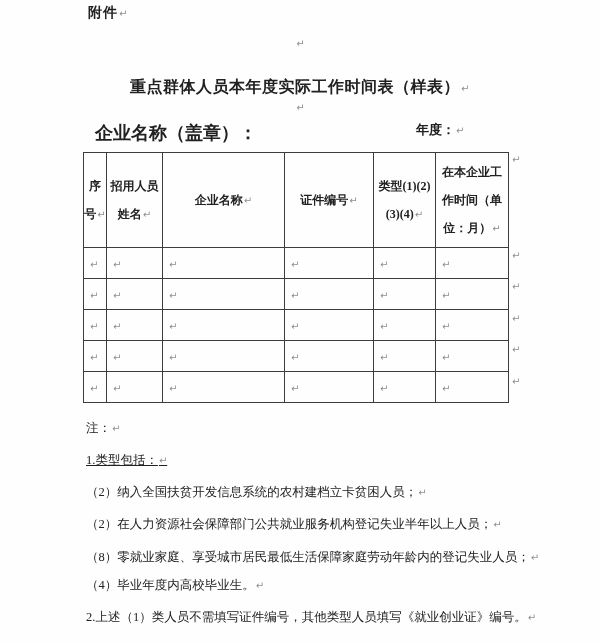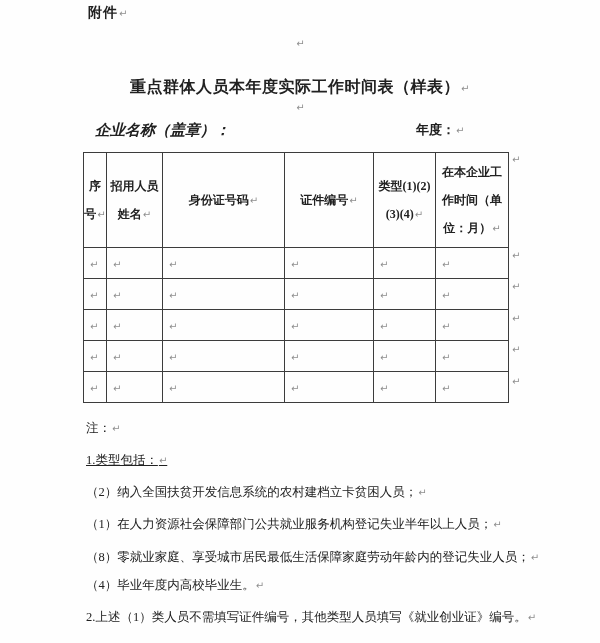--- a/index.html
+++ b/index.html
@@ -28,21 +28,21 @@
   }
   .pm1{top:33px;}
   .pm2{top:97px;}
   .doc-title{
     position:absolute;left:0;top:58px;width:600px;
     text-align:center;
     font-size:16px;font-weight:bold;letter-spacing:0.5px;margin-top:19px;
   }
   .meta-company{
     position:absolute;left:95px;top:121px;
-    font-size:15px;font-weight:bold;font-style:italic;
+    font-size:18px;font-weight:bold;
   }
   .meta-year{
     position:absolute;left:380px;top:121px;
     font-size:13px;font-weight:bold;margin-left:36px;
   }
   table.worktime{
     position:absolute;left:83px;top:152px;
     border-collapse:collapse;table-layout:fixed;
     width:425px;
   }
@@ -117,21 +117,21 @@
         <col style="width:89px">
         <col style="width:62px">
         <col style="width:73px">
     </colgroup>
     <thead>
       <tr>
         <th><span>序
 号</span><span class="pilcrow">↵</span></th>
         <th><span>招用人员
 姓名</span><span class="pilcrow">↵</span></th>
-        <th><span>身份证号码</span><span class="pilcrow">↵</span></th>
+        <th><span>企业名称</span><span class="pilcrow">↵</span></th>
         <th><span>证件编号</span><span class="pilcrow">↵</span></th>
         <th><span>类型(1)(2)
 (3)(4)</span><span class="pilcrow">↵</span></th>
         <th><span>在本企业工
 作时间（单
 位：月）</span><span class="pilcrow">↵</span></th>
       </tr>
     </thead>
     <tbody>
       <tr>
@@ -187,21 +187,21 @@
   <div class="note n1">
     <span>注：</span><span class="pilcrow">↵</span>
   </div>
   <div class="note n2">
     <span>1.类型包括：</span><span class="pilcrow">↵</span>
   </div>
   <div class="note n3">
     <span>（2）纳入全国扶贫开发信息系统的农村建档立卡贫困人员；</span><span class="pilcrow">↵</span>
   </div>
   <div class="note n4">
-    <span>（1）在人力资源社会保障部门公共就业服务机构登记失业半年以上人员；</span><span class="pilcrow">↵</span>
+    <span>（2）在人力资源社会保障部门公共就业服务机构登记失业半年以上人员；</span><span class="pilcrow">↵</span>
   </div>
   <div class="note n5">
     <span>（8）零就业家庭、享受城市居民最低生活保障家庭劳动年龄内的登记失业人员；</span><span class="pilcrow">↵</span>
   </div>
   <div class="note n6">
     <span>（4）毕业年度内高校毕业生。</span><span class="pilcrow">↵</span>
   </div>
   <div class="note n7">
     <span>2.上述（1）类人员不需填写证件编号，其他类型人员填写《就业创业证》编号。</span><span class="pilcrow">↵</span>
   </div>

